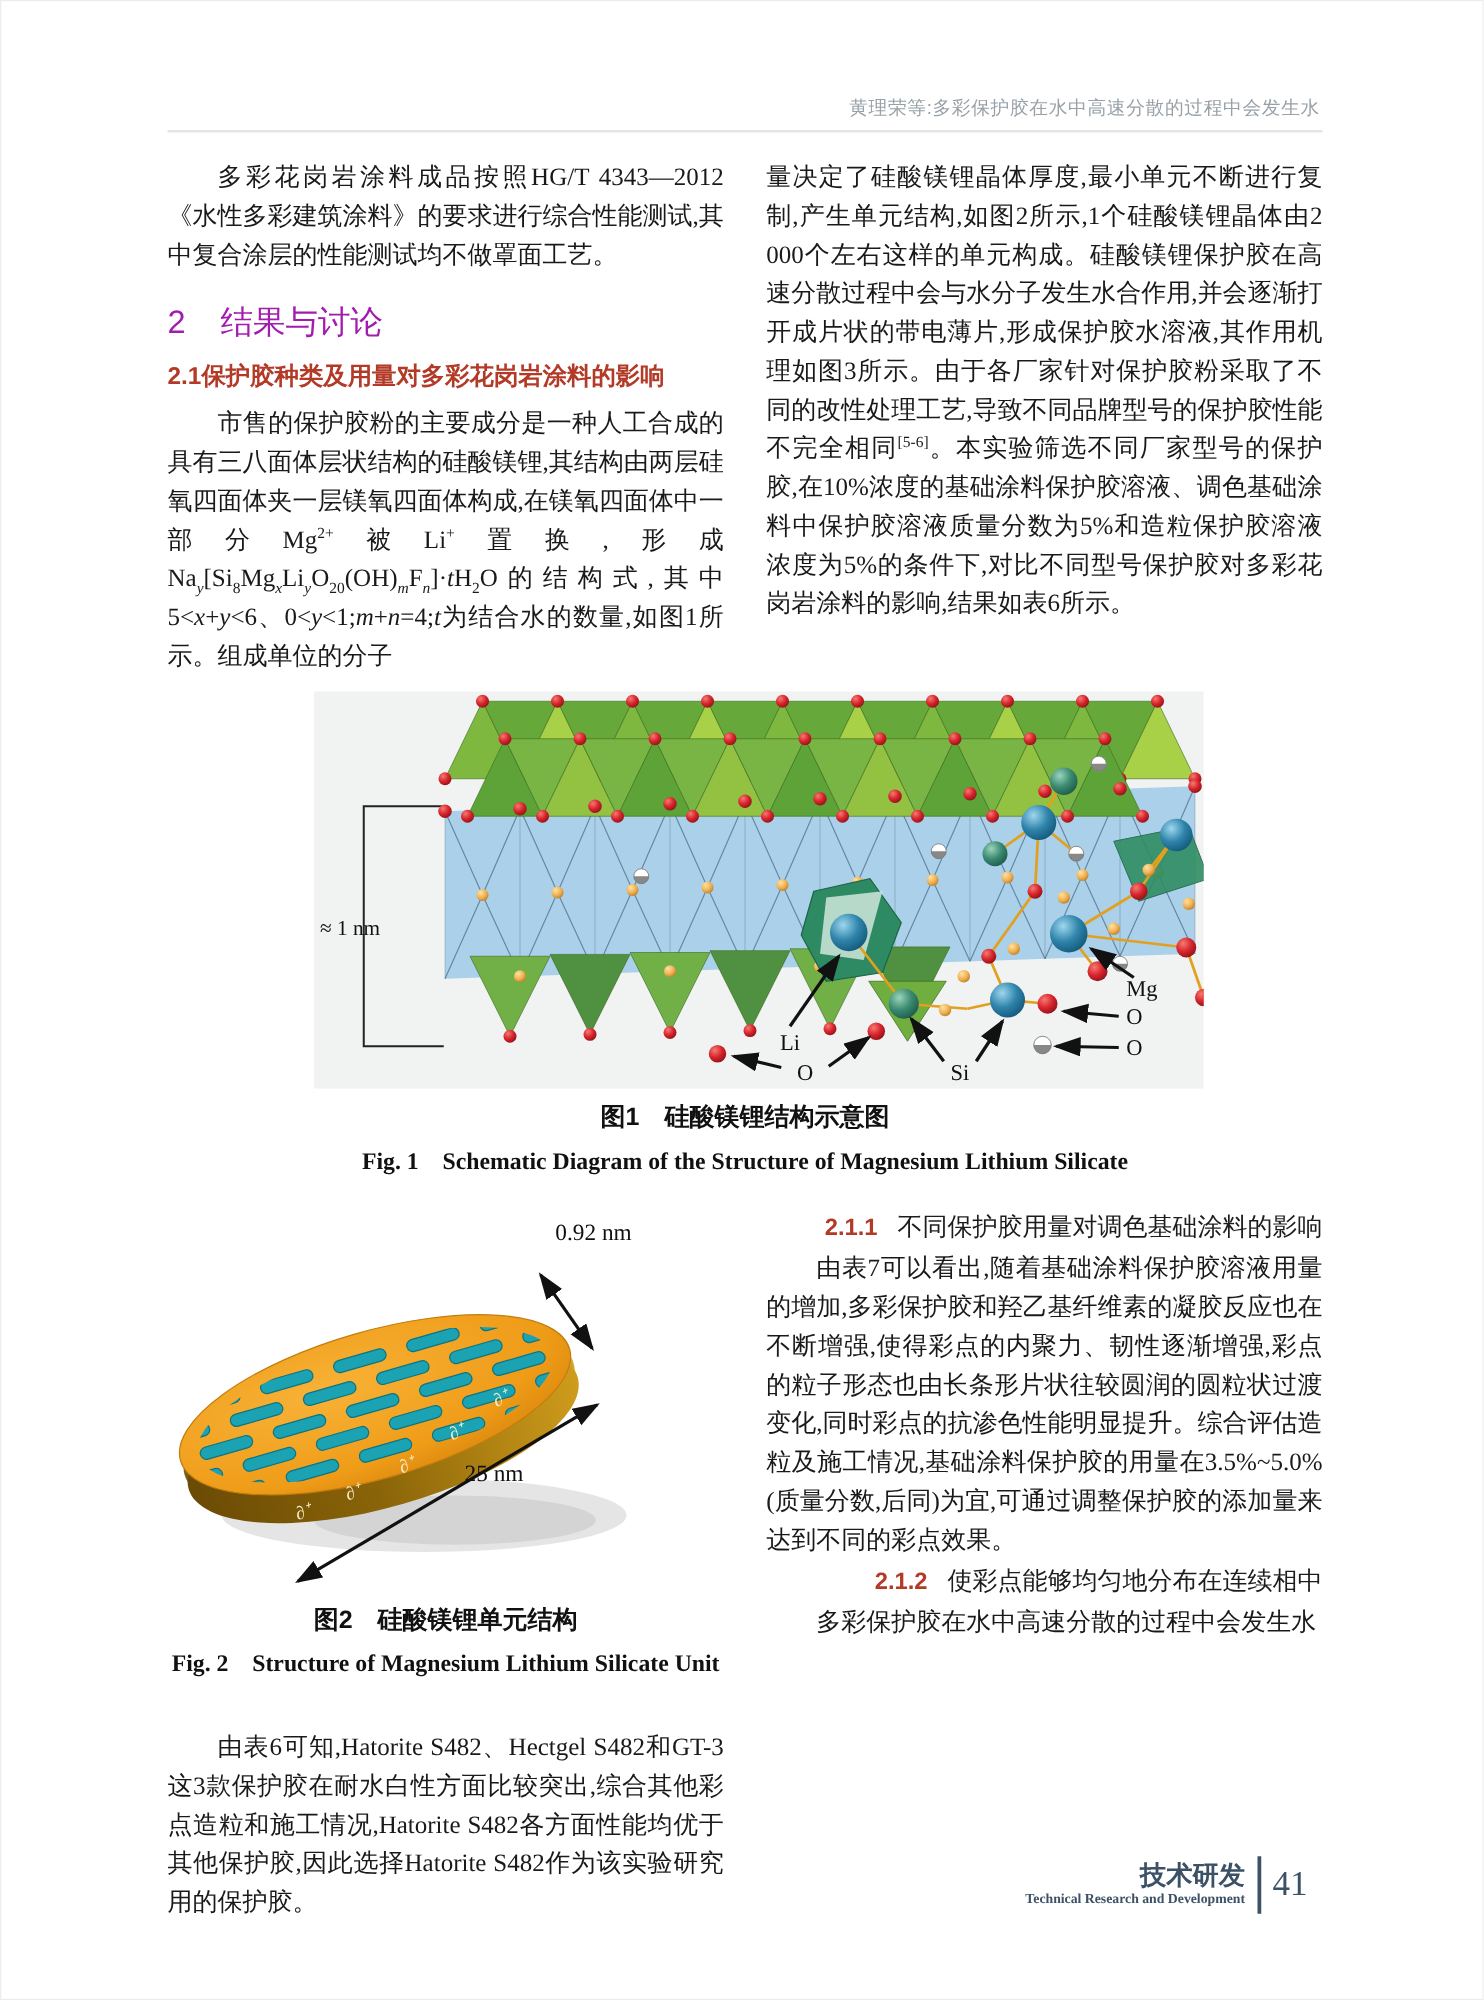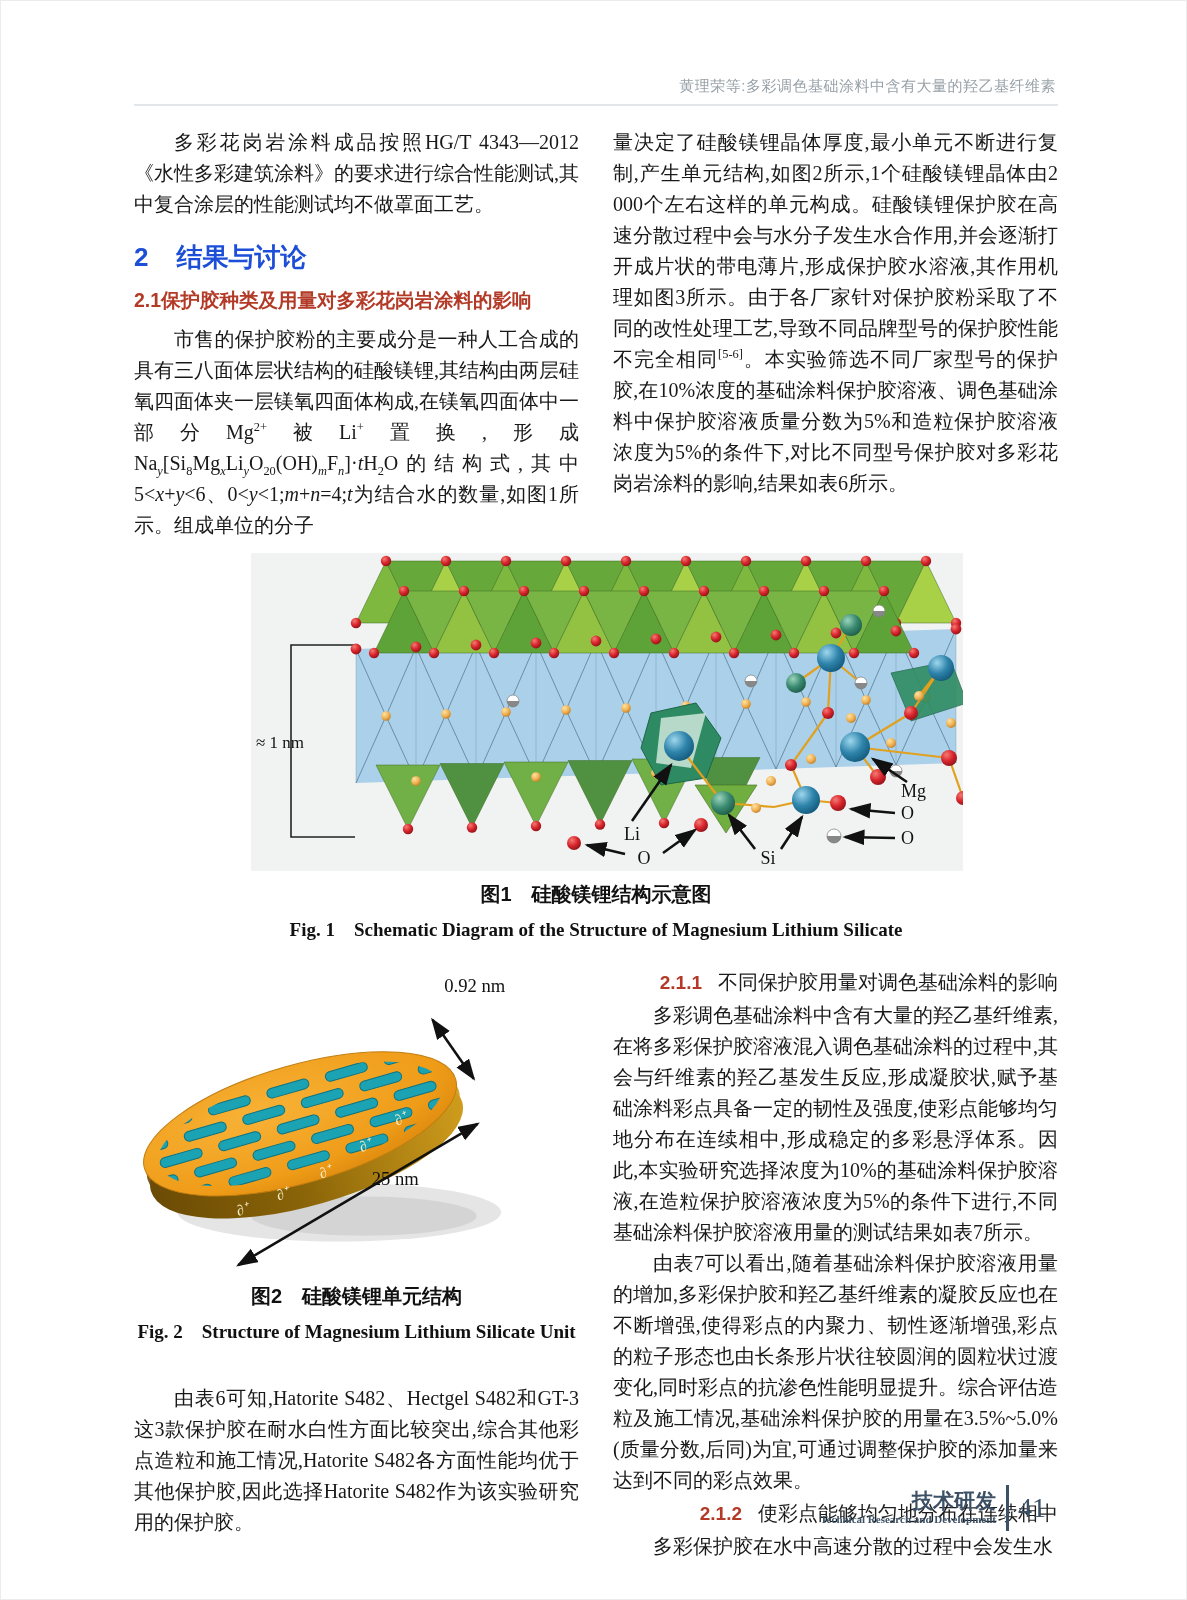--- a/index.html
+++ b/index.html
@@ -11,22 +11,22 @@
         font-family:"Liberation Sans",sans-serif;font-size:15px;color:#98a1a8;letter-spacing:.5px;}
   .head-rule{position:absolute;top:103px;left:133px;width:924px;height:2px;background:#e3e6e8;}
   
   .content{position:absolute;top:126px;left:133px;width:924px;}
   .row{display:flex;gap:34px;}
   .col{width:445px;}
   p{margin:0;font-size:20px;line-height:31px;text-align:justify;}
   p.ind{text-indent:2em;}
   sup{vertical-align:super;font-size:.62em;line-height:0;}
   sub{vertical-align:sub;font-size:.62em;line-height:0;}
-  .h2{margin:20px 0 12px;font-family:"Liberation Sans",sans-serif;font-weight:bold;
-      font-size:26px;color:#1d4ed8;}
+  .h2{margin:20px 0 12px;font-family:"Liberation Sans",sans-serif;font-weight:normal;
+      font-size:26px;color:#a21caf;}
   .h2 .tt{margin-left:28px;}
   .h3{margin:0 0 10px;font-family:"Liberation Sans",sans-serif;font-weight:bold;
       font-size:19.5px;color:#b33a27;}
   .h3 .tt{}
   .h4{margin:2px 0 2px;font-size:20px;line-height:31px;text-align:right;}
   .h4 .num{font-family:"Liberation Sans",sans-serif;font-weight:bold;font-size:19px;color:#b33a27;}
   .h4 .tt{margin-left:16px;color:#1c1c1c;}
   
   .fig1-wrap{margin-top:12px;}
   .fig1-art{margin-left:117px;display:block;}
@@ -44,21 +44,21 @@
   .f-en{font-family:"Liberation Serif",serif;font-weight:bold;font-size:11px;line-height:15px;}
   .f-bar{width:3px;height:46px;background:#3c5166;margin:0 9px 0 10px;}
   .f-num{font-size:28px;color:#3c5166;}
   i{font-style:italic;}
 </style>
 </head>
 <body>
 
 <div class="page">
 
-  <div class="running-head">黄理荣等:多彩调色基础涂料中含有大量的羟乙基纤维素</div>
+  <div class="running-head">黄理荣等:多彩保护胶在水中高速分散的过程中会发生水</div>
   <div class="head-rule"></div>
 
   <div class="content">
 
     <div class="row">
       <div class="col">
         <p class="ind">多彩花岗岩涂料成品按照HG/T 4343—2012《水性多彩建筑涂料》的要求进行综合性能测试,其中复合涂层的性能测试均不做罩面工艺。</p>
         <div class="h2">
           <span class="num">2</span><span class="tt">结果与讨论</span>
         </div>
@@ -457,21 +457,20 @@
           <p class="cap-en">Fig. 2　Structure of Magnesium Lithium Silicate Unit</p>
         </div>
 
         <p class="ind after-fig2">由表6可知,Hatorite S482、Hectgel S482和GT-3这3款保护胶在耐水白性方面比较突出,综合其他彩点造粒和施工情况,Hatorite S482各方面性能均优于其他保护胶,因此选择Hatorite S482作为该实验研究用的保护胶。</p>
       </div>
 
       <div class="col rc2">
         <p class="h4">
           <span class="num">2.1.1</span><span class="tt">不同保护胶用量对调色基础涂料的影响</span>
         </p>
-        <p class="ind">多彩调色基础涂料中含有大量的羟乙基纤维素,在将多彩保护胶溶液混入调色基础涂料的过程中,其会与纤维素的羟乙基发生反应,形成凝胶状,赋予基础涂料彩点具备一定的韧性及强度,使彩点能够均匀地分布在连续相中,形成稳定的多彩悬浮体系。因此,本实验研究选择浓度为10%的基础涂料保护胶溶液,在造粒保护胶溶液浓度为5%的条件下进行,不同基础涂料保护胶溶液用量的测试结果如表7所示。</p>
         <p class="ind">由表7可以看出,随着基础涂料保护胶溶液用量的增加,多彩保护胶和羟乙基纤维素的凝胶反应也在不断增强,使得彩点的内聚力、韧性逐渐增强,彩点的粒子形态也由长条形片状往较圆润的圆粒状过渡变化,同时彩点的抗渗色性能明显提升。综合评估造粒及施工情况,基础涂料保护胶的用量在3.5%~5.0%(质量分数,后同)为宜,可通过调整保护胶的添加量来达到不同的彩点效果。</p>
         <p class="h4">
           <span class="num">2.1.2</span><span class="tt">使彩点能够均匀地分布在连续相中</span>
         </p>
         <p class="ind">多彩保护胶在水中高速分散的过程中会发生水</p>
       </div>
     </div>
   </div>
 
   <div class="footer">

